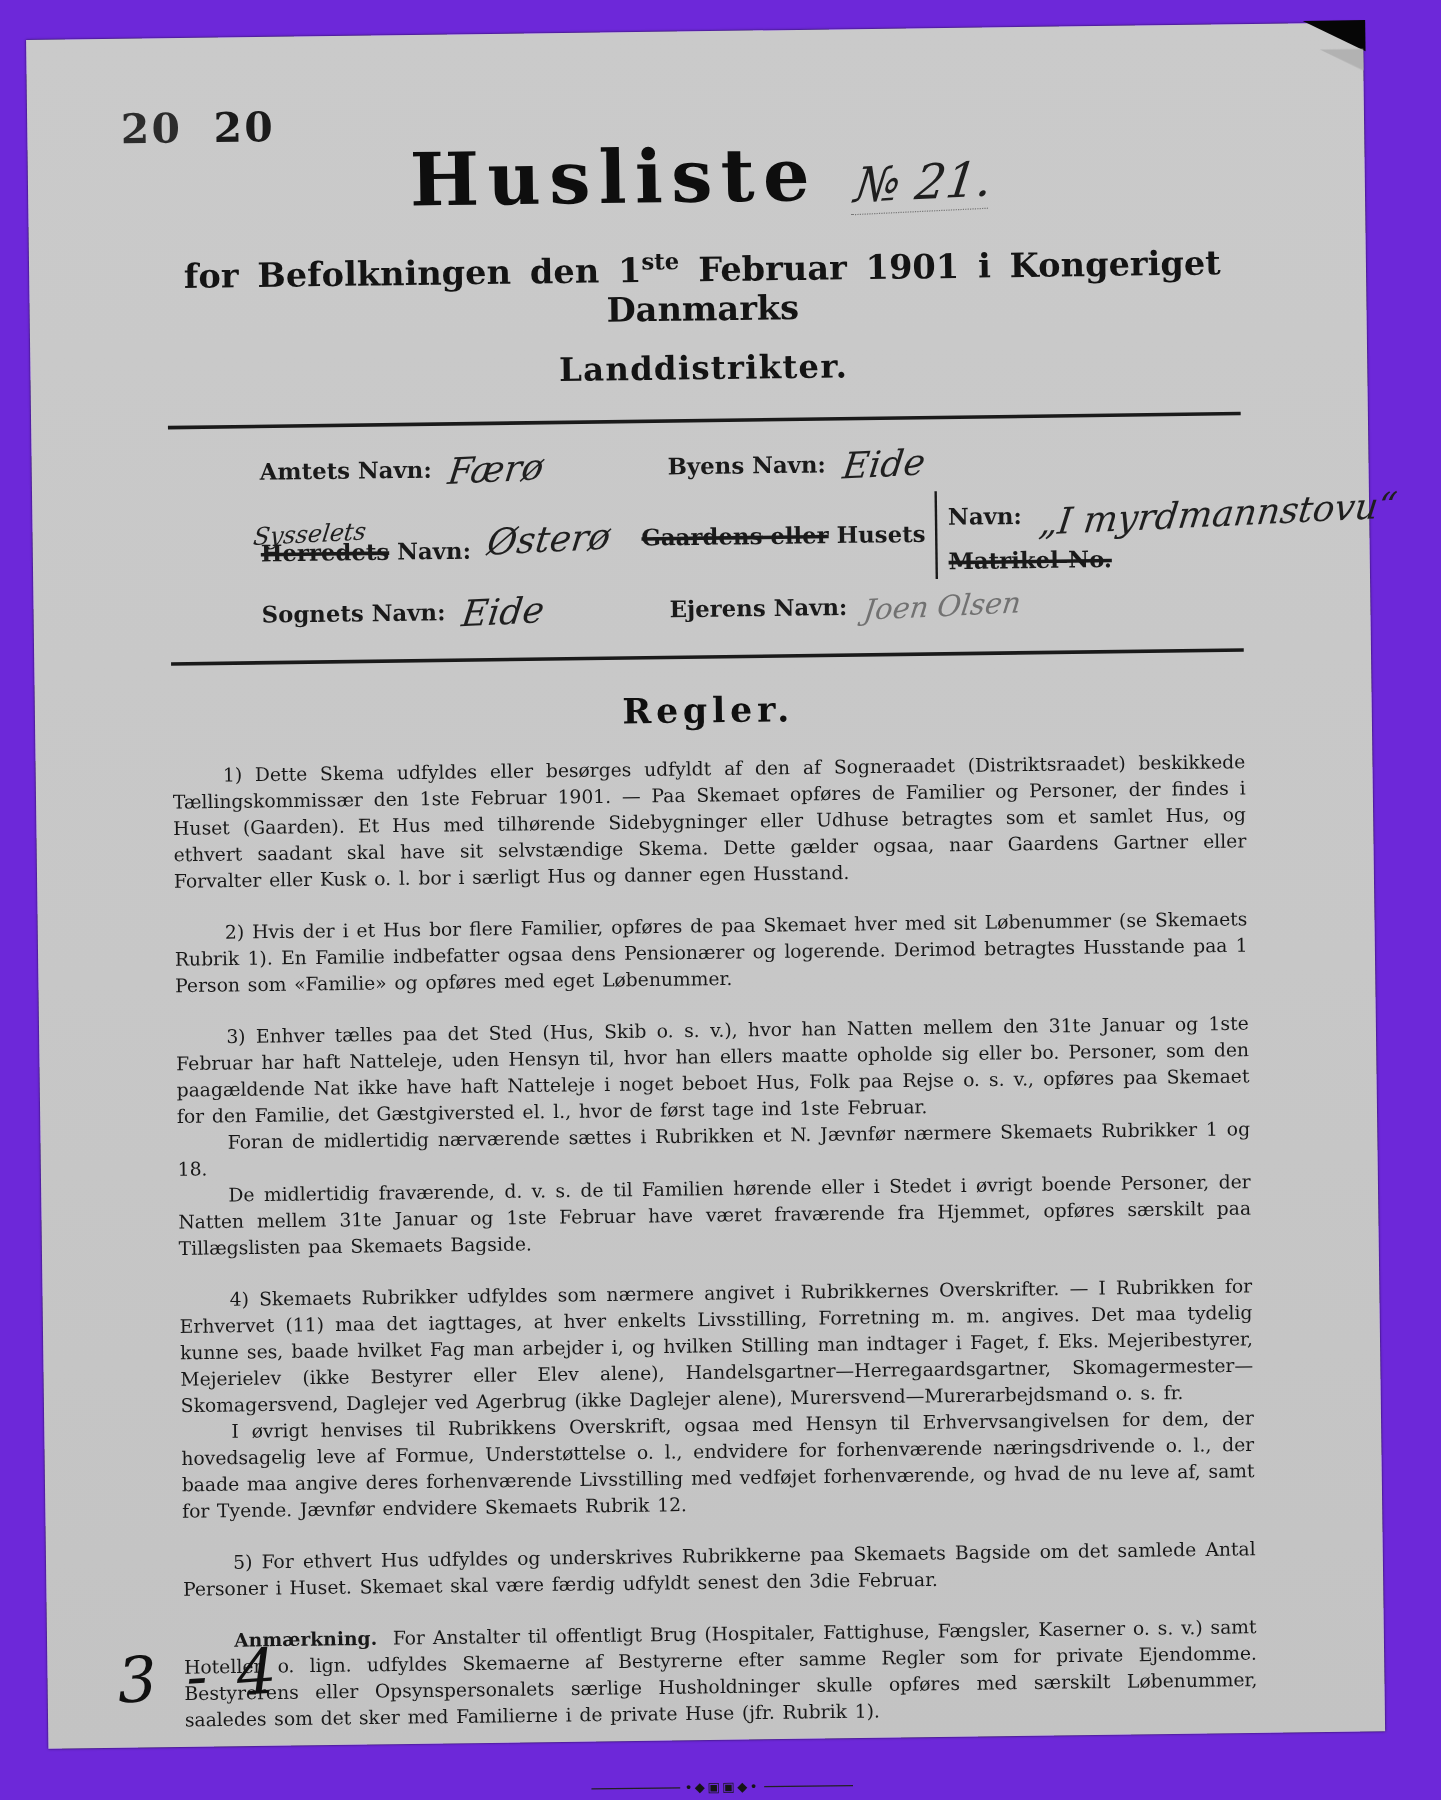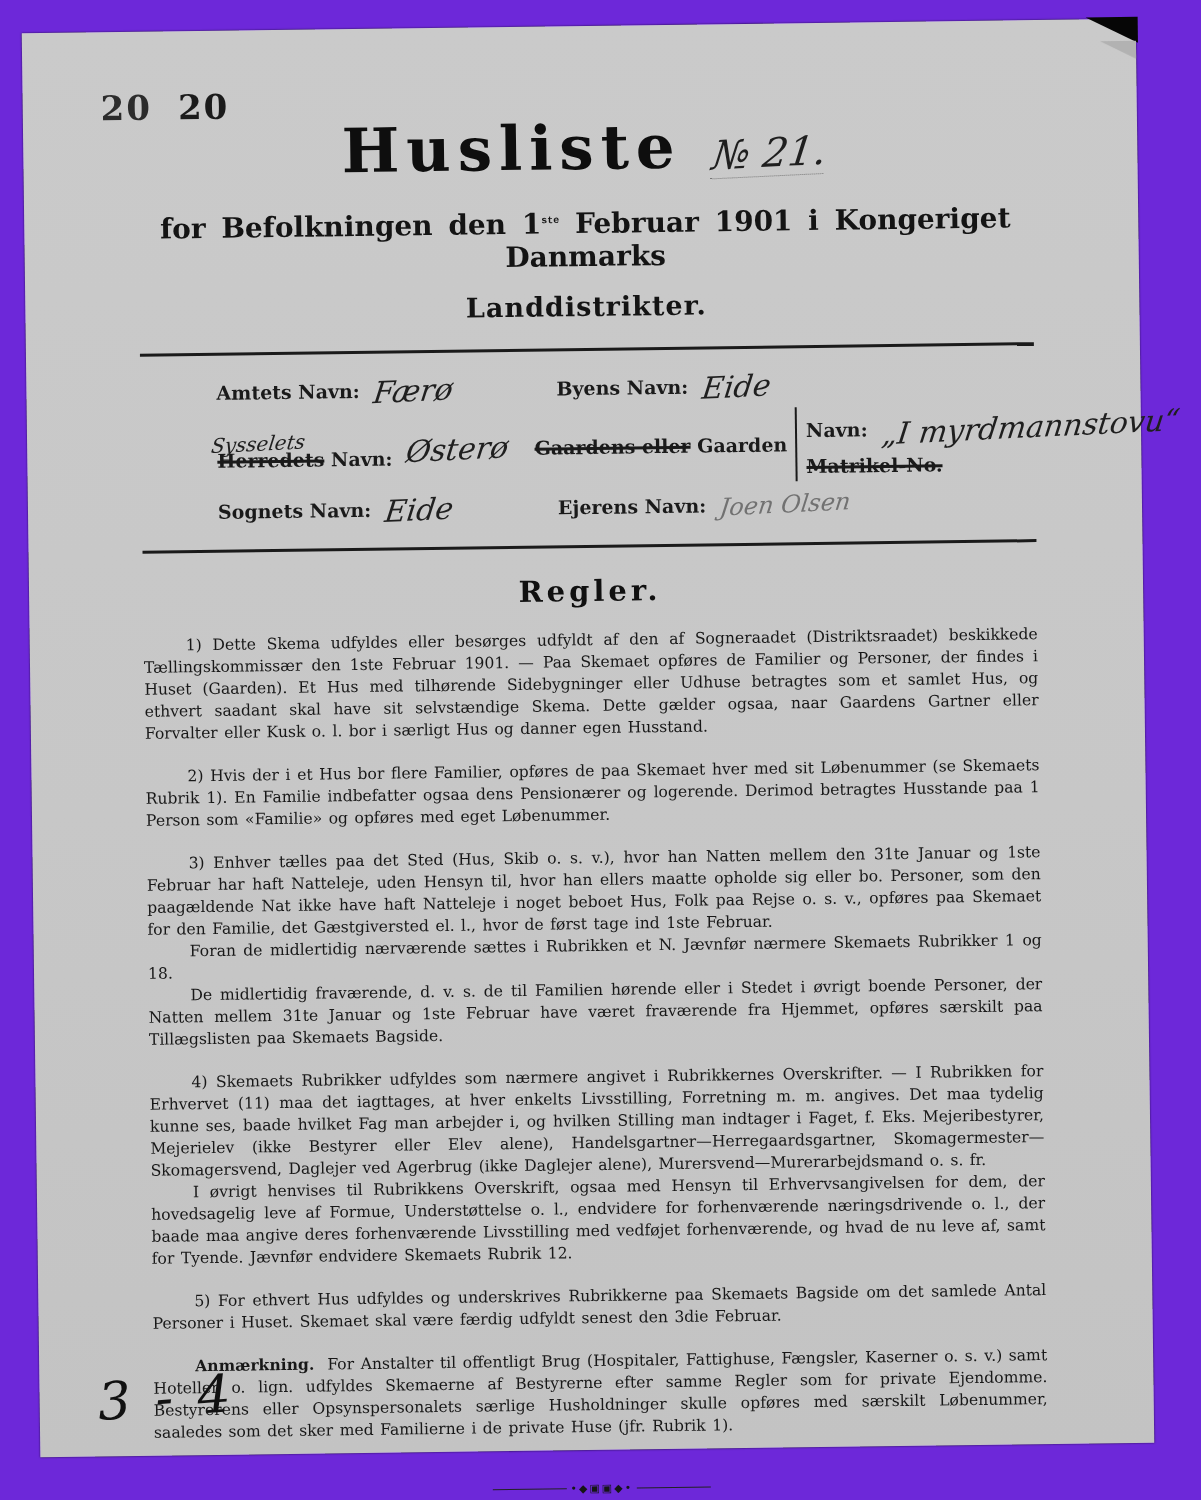--- a/index.html
+++ b/index.html
@@ -30,21 +30,21 @@
 
   .content { padding:0 106px 0 114px; }
 
   .title-row { margin-top:86px; text-align:center; white-space:nowrap; }
   .main-title { font-size:61px; font-weight:bold; letter-spacing:7px; color:#0e0e0e; }
   .title-no { font-size:40px; font-style:italic; margin-left:26px; color:#1d1d1d;
     display:inline-block; transform:rotate(-2deg) skewX(-6deg); border-bottom:1px dotted #777; }
 
   .subtitle { margin-top:24px; text-align:center; font-size:28px; font-weight:bold;
     color:#141414; word-spacing:6px; }
-  .subtitle sup { font-size:10px;font-family:Liberation Mono, monospace; }
+  .subtitle sup { font-size:19px; }
   .subtitle2 { margin-top:18px; text-align:center; font-size:27px; font-weight:bold;
     letter-spacing:1px; color:#141414; }
 
   .rule-line { margin-top:26px; border:none; border-top:3px solid #1a1a1a; height:0; }
   .rule-line.second { margin-top:14px; border-top-width:3px; }
 
   .form-grid { margin-top:14px; }
   .form-row { display:flex; align-items:center; }
   .fcell { display:flex; align-items:center; }
   .fcell.left  { width:390px; padding-left:76px; }
@@ -128,21 +128,21 @@
 
         <div class="form-row row2">
           <div class="fcell left">
             <span class="label-stack">
               <span class="hand small">Sysselets</span>
               <span class="flabel"><span class="struck">Herredets</span> <span>Navn:</span></span>
             </span>
             <span class="hand value">Østerø</span>
           </div>
           <div class="fcell right">
-            <span class="flabel"><span class="struck">Gaardens eller</span> <span>Gaarden</span></span>
+            <span class="flabel"><span class="struck">Gaardens eller</span> <span>Husets</span></span>
             <span class="brace-stack">
               <span class="bline">
                 <span class="flabel">Navn:</span>
                 <span class="hand value">„I myrdmannstovu“</span>
               </span>
               <span class="bline">
                 <span class="flabel struck">Matrikel-No.</span>
               </span>
             </span>
           </div>

